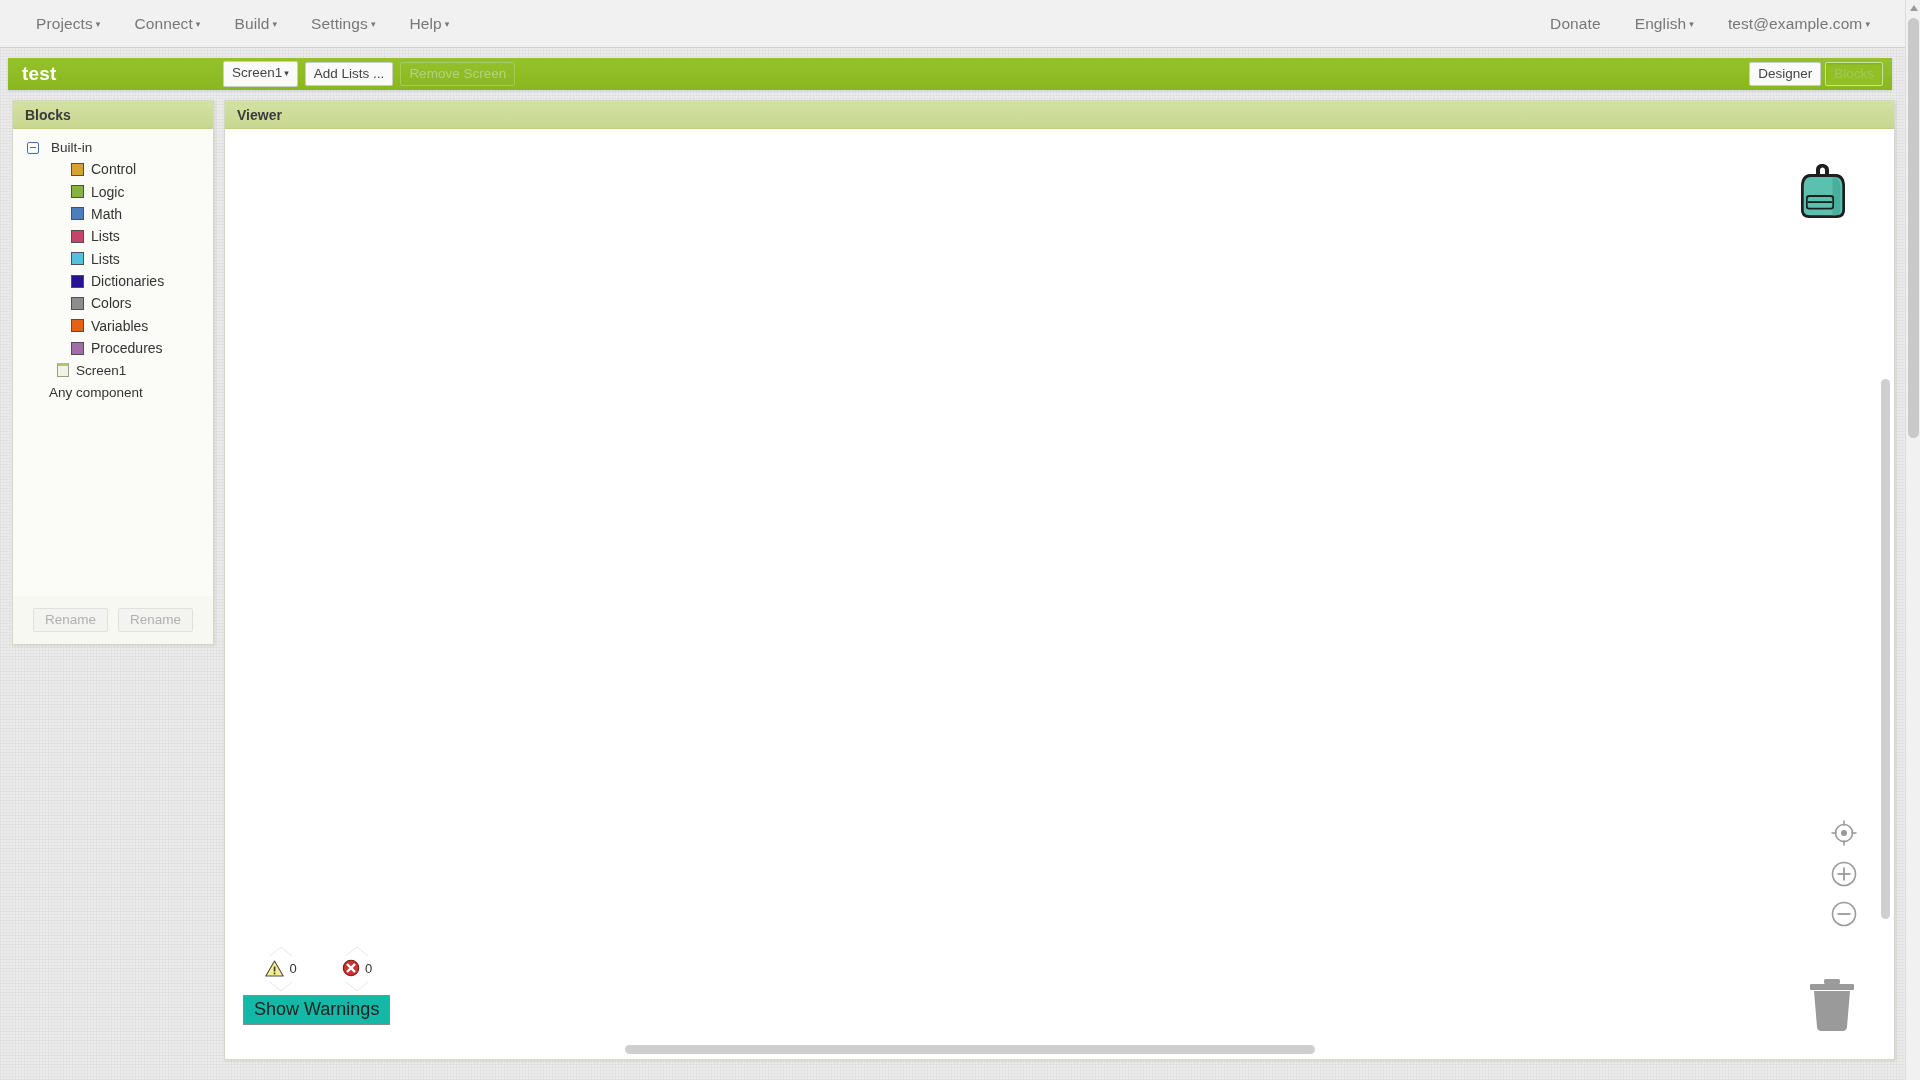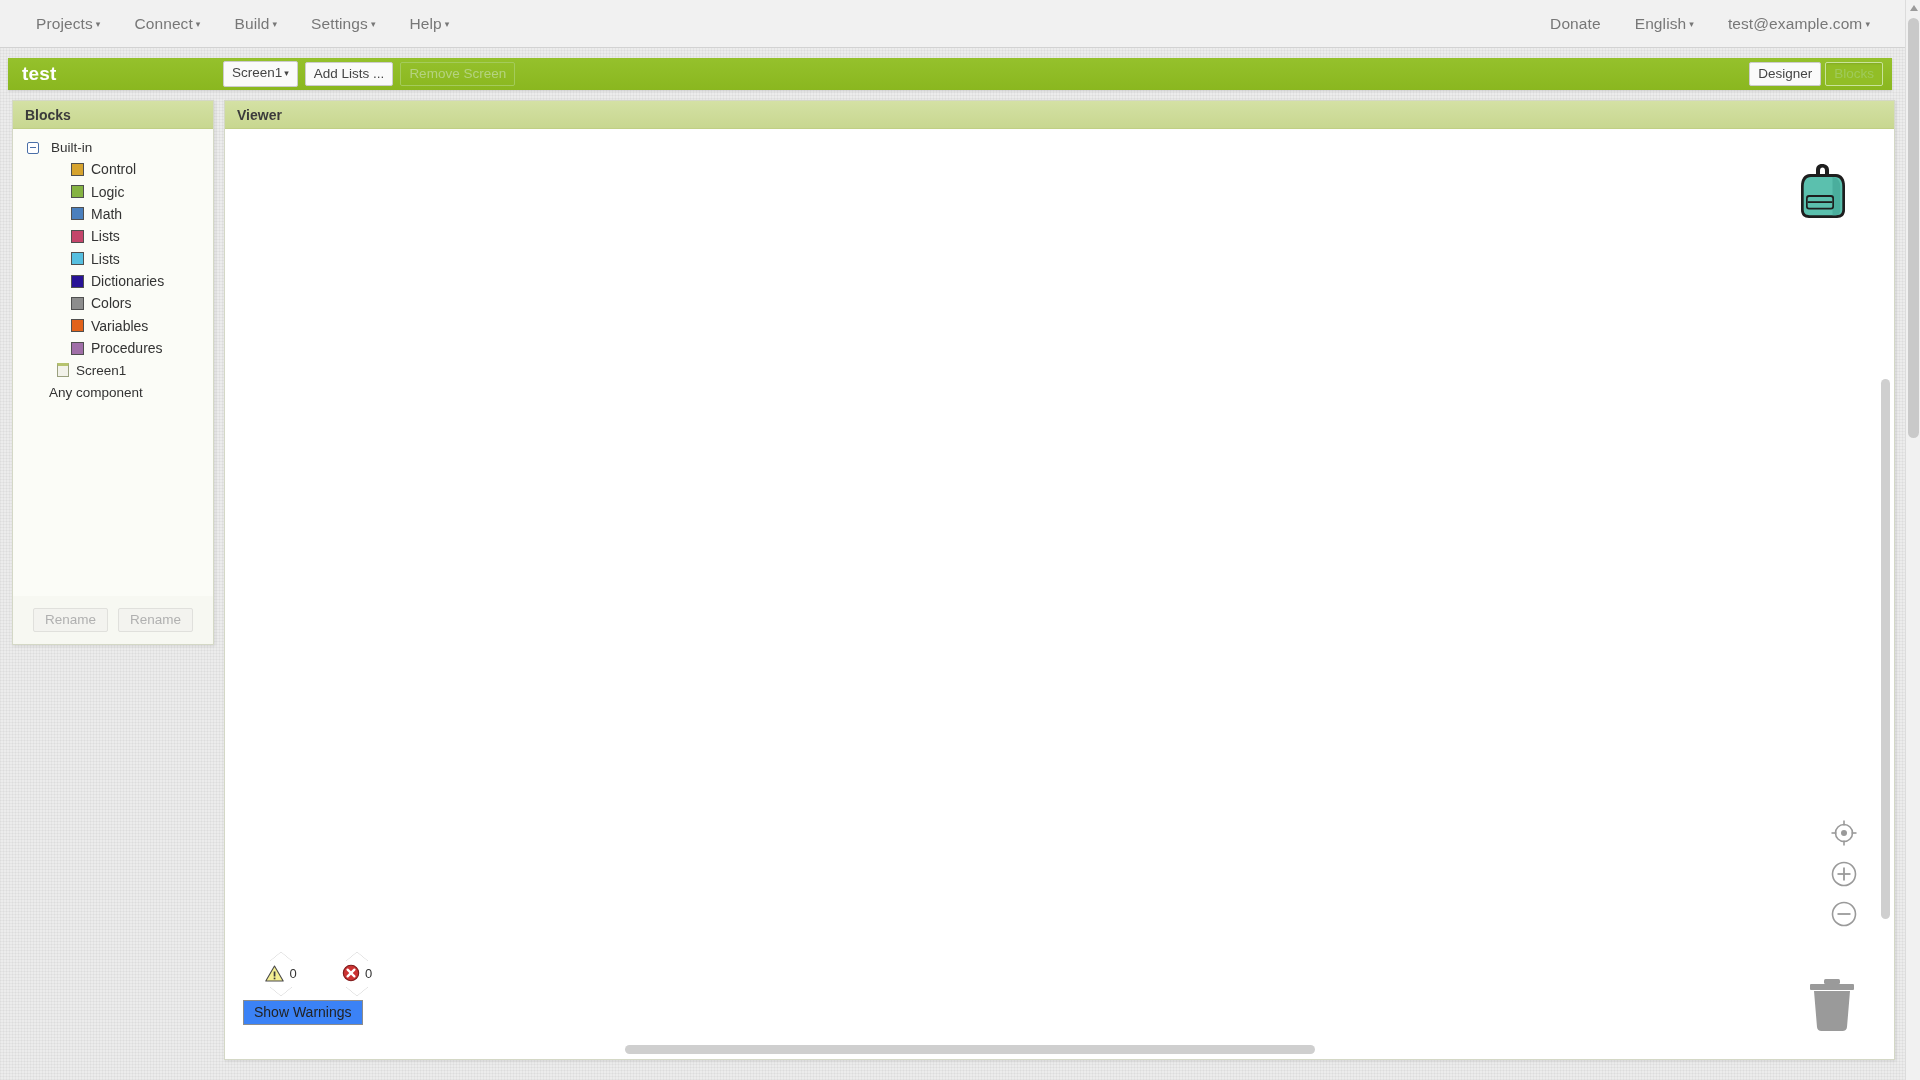--- a/index.html
+++ b/index.html
@@ -311,23 +311,23 @@
   .count-row {
     display: flex;
     align-items: center;
     gap: 5px;
     margin: 2px 0 1px 0;
     height: 20px;
   }
   .count-row span { font-size: 13px; color: #333; }
   #show-warnings-btn {
     margin-top: 4px;
-    font-size: 14px;
+    font-size: 18px;
     color: #222;
-    background: #3b82f6;
+    background: #14b8a6;
     border: 1px solid #8c8c8c;
     padding: 3px 10px 4px 10px;
     cursor: pointer;
     font-family: "Liberation Sans", sans-serif;
     display: inline-block;
   }
 
   
   #ws-vscroll {
     position: absolute;

